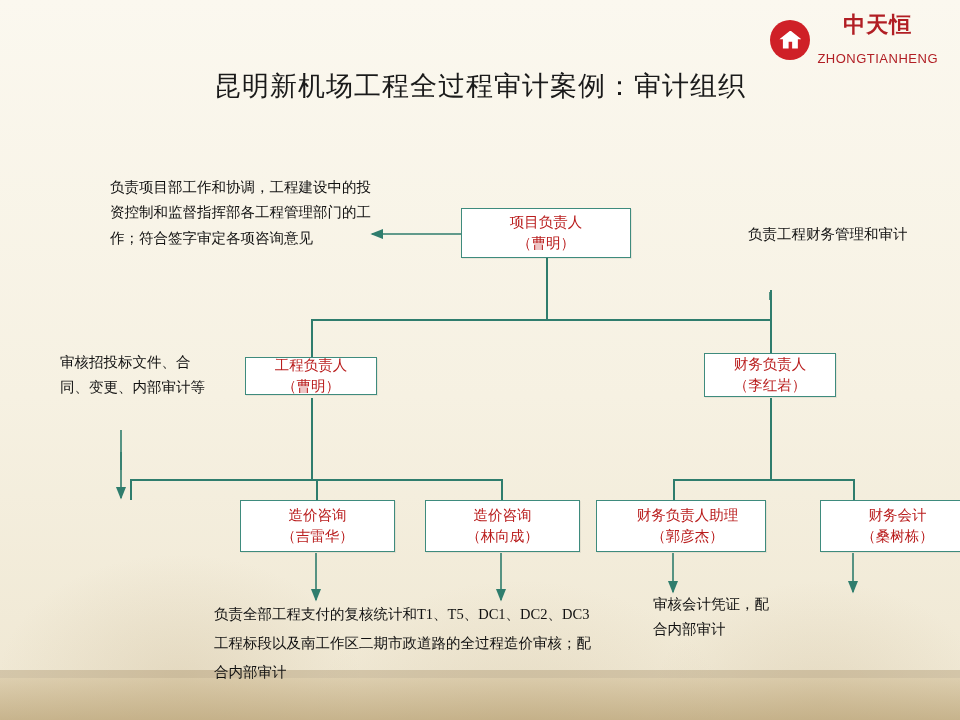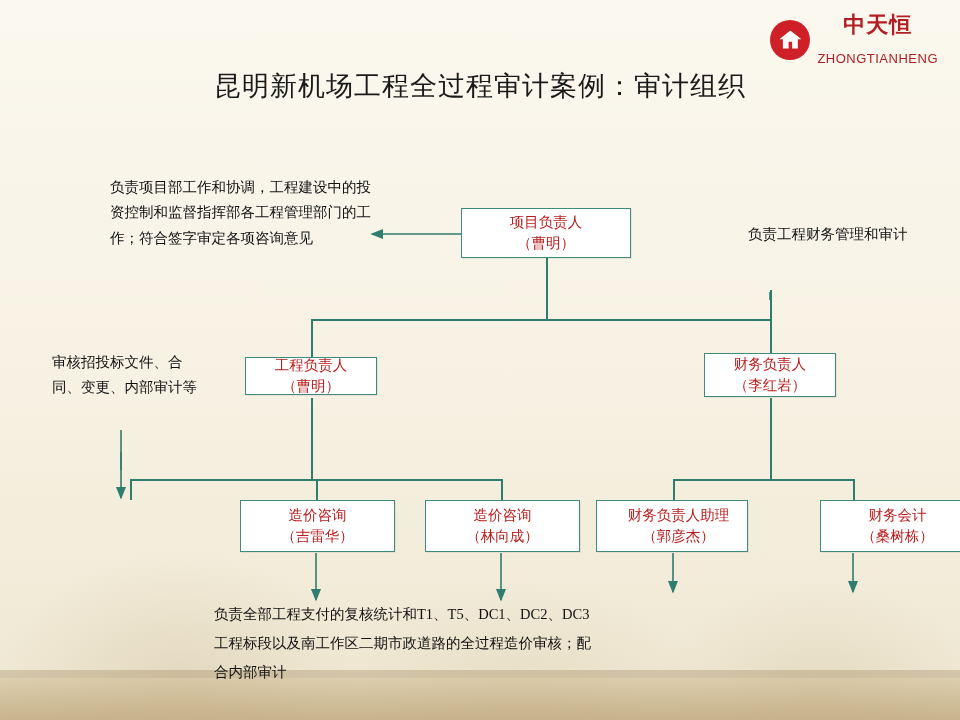--- a/index.html
+++ b/index.html
@@ -236,33 +236,34 @@
   <div class="node" style="left:240px; top:500px; width:155px; height:52px;">
     <span class="l1">造价咨询</span>
     <span class="l2">（吉雷华）</span>
   </div>
 
   <div class="node" style="left:425px; top:500px; width:155px; height:52px;">
     <span class="l1">造价咨询</span>
     <span class="l2">（林向成）</span>
   </div>
 
-  <div class="node" style="left:596px; top:500px; width:152px; height:52px;padding-left:13px;">
+  <div class="node" style="left:596px; top:500px; width:170px; height:52px;padding-left:13px;">
     <span class="l1">财务负责人助理</span>
     <span class="l2">（郭彦杰）</span>
   </div>
 
   <div class="node" style="left:776px; top:500px; width:155px; height:52px;margin-left:44px;">
     <span class="l1">财务会计</span>
     <span class="l2">（桑树栋）</span>
   </div>
 
   <div class="note left" style="left:110px; top:175px; width:262px;">负责项目部工作和协调，工程建设中的投资控制和监督指挥部各工程管理部门的工作；符合签字审定各项咨询意见</div>
 
   <div class="note left" style="left:748px; top:222px; width:160px;">负责工程财务管理和审计</div>
 
-  <div class="note left" style="left:52px; top:350px; width:150px;">审核招投标文件、合同、变更、内部审计等</div>
+  <div class="note left" style="left:60px; top:350px; width:150px;">审核招投标文件、合同、变更、内部审计等</div>
 
   <div class="note left" style="left:214px; top:600px; width:386px; line-height:2.0;">负责全部工程支付的复核统计和T1、T5、DC1、DC2、DC3工程标段以及南工作区二期市政道路的全过程造价审核；配合内部审计</div>
 
+  <div class="note left" style="left:653px; top:592px; width:120px;">审核会计凭证，配合内部审计</div>
 
 
 </div>
 
 </body></html>

